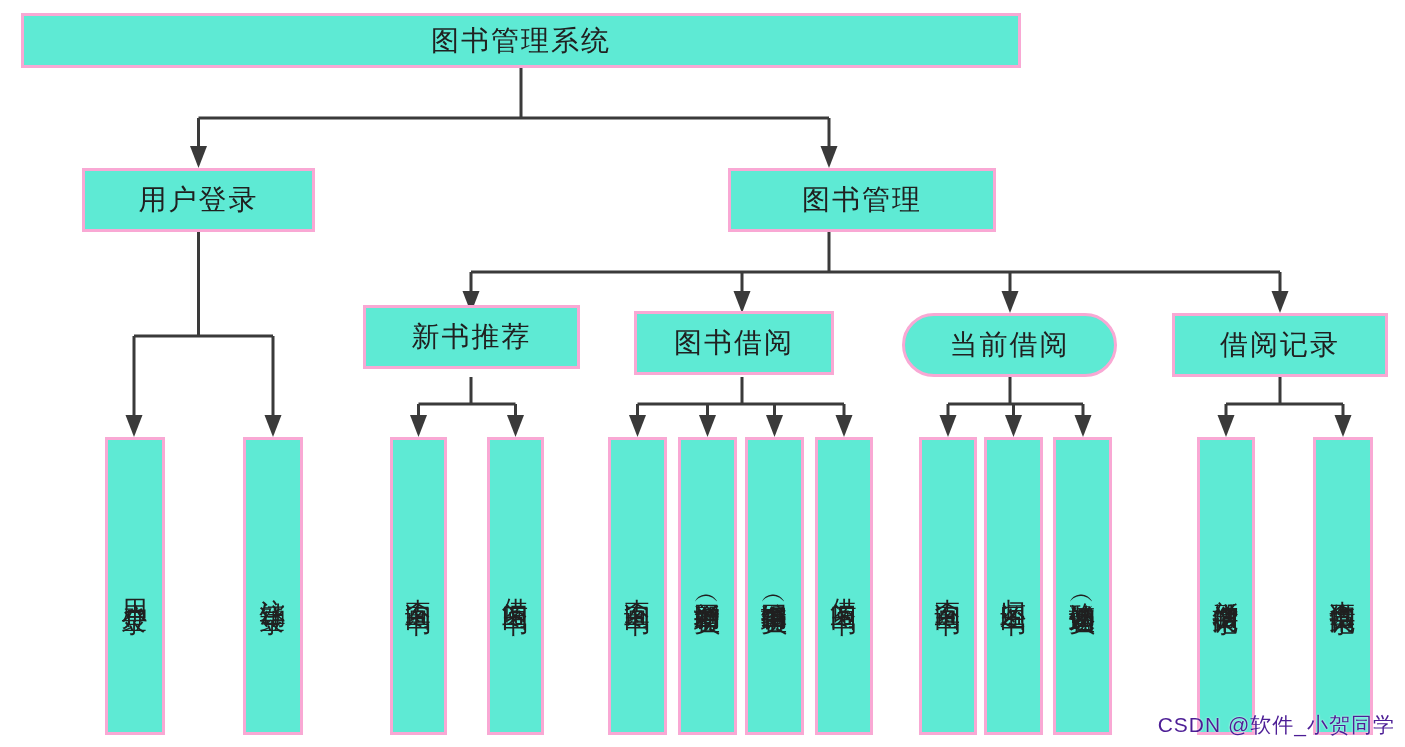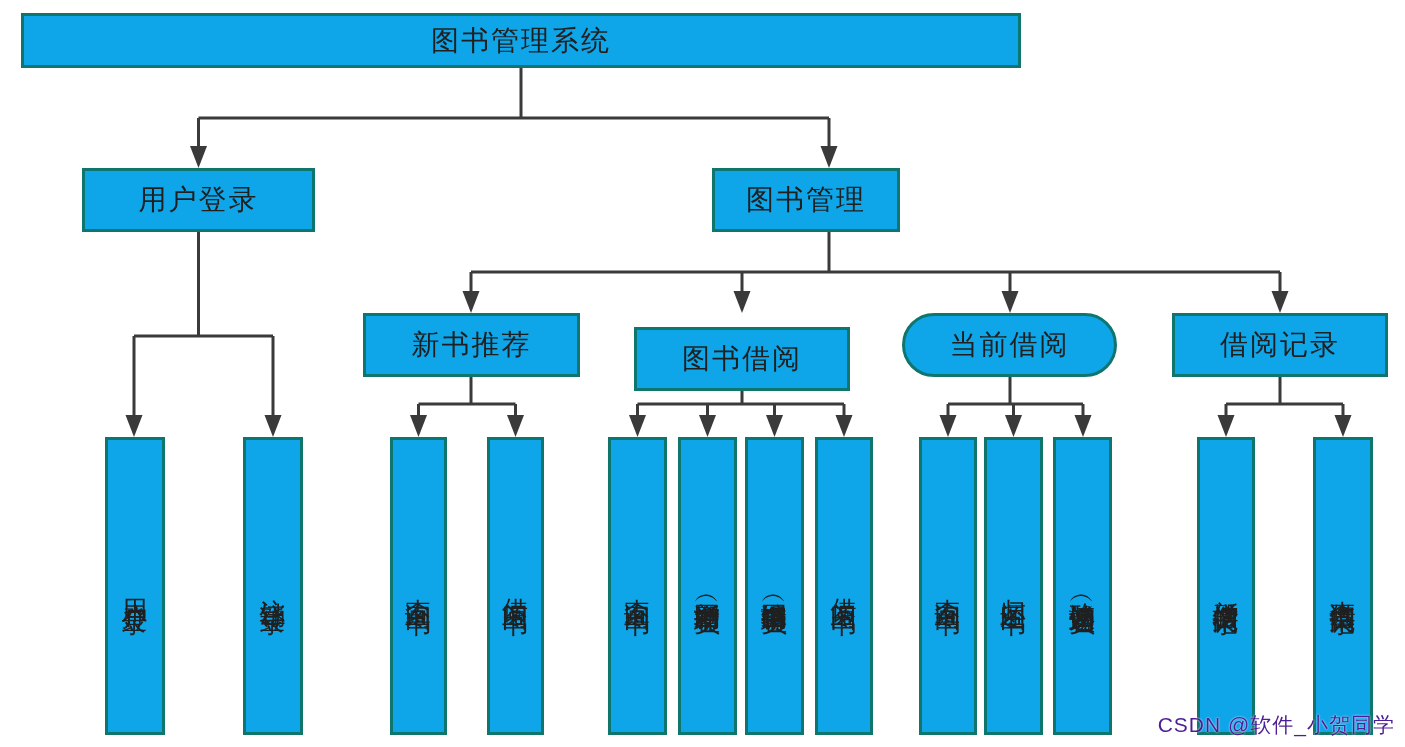--- a/index.html
+++ b/index.html
@@ -9,42 +9,42 @@
     background:#ffffff;
     font-family:"Liberation Sans","DejaVu Sans",sans-serif;
     overflow:hidden;
   }
   #connectors{position:absolute;left:0;top:0;width:1405px;height:747px;}
   #connectors path{stroke:#3a3a3a;stroke-width:3;fill:none;}
   #connectors polygon{fill:#3a3a3a;stroke:none;}
   .node{
     position:absolute;
     box-sizing:border-box;
-    border:3px solid #0f766e;
-    background:#0ea5e9;
+    border:3px solid #f9a8d4;
+    background:#5eead4;
     display:flex;align-items:center;justify-content:center;
     color:#202020;
   }
   .h-node{font-size:28px;letter-spacing:2px;white-space:nowrap;}
   .v-node{
     writing-mode:vertical-rl;
     text-orientation:mixed;
     font-size:26px;
     letter-spacing:4px;
     line-height:1;
     white-space:nowrap;
   }
   
   .n-root{left:21px;top:13px;width:1000px;height:55px;}
   
   .n-l2-0{left:82px;top:168px;width:233px;height:64px;}
-  .n-l2-1{left:712px;top:168px;width:188px;height:64px;}
+  .n-l2-1{left:728px;top:168px;width:268px;height:64px;}
   
-  .n-l3-0{left:363px;top:313px;width:217px;height:64px;}
-  .n-l3-1{left:634px;top:327px;width:216px;height:64px;}
+  .n-l3-0{left:363px;top:305px;width:217px;height:64px;}
+  .n-l3-1{left:634px;top:311px;width:200px;height:64px;}
   .n-l3-2{left:902px;top:313px;width:215px;height:64px;border-radius:32px;}
   .n-l3-3{left:1172px;top:313px;width:216px;height:64px;}
   
   .leaf{top:437px;height:298px;}
   .n-leaf-0{left:105px;width:60px;}
   .n-leaf-1{left:243px;width:60px;}
   .n-leaf-2{left:390px;width:57px;}
   .n-leaf-3{left:487px;width:57px;}
   .n-leaf-4{left:608px;width:59px;}
   .n-leaf-5{left:678px;width:59px;letter-spacing:1px;}

